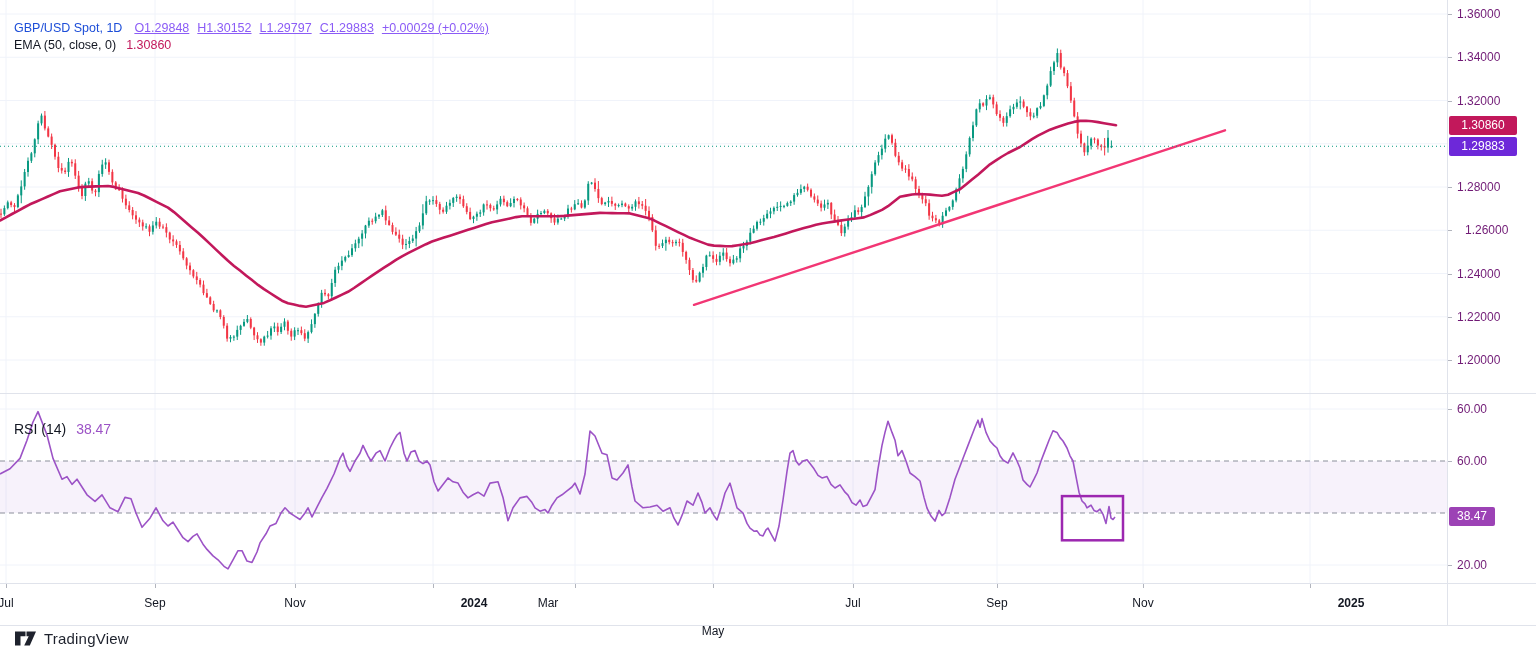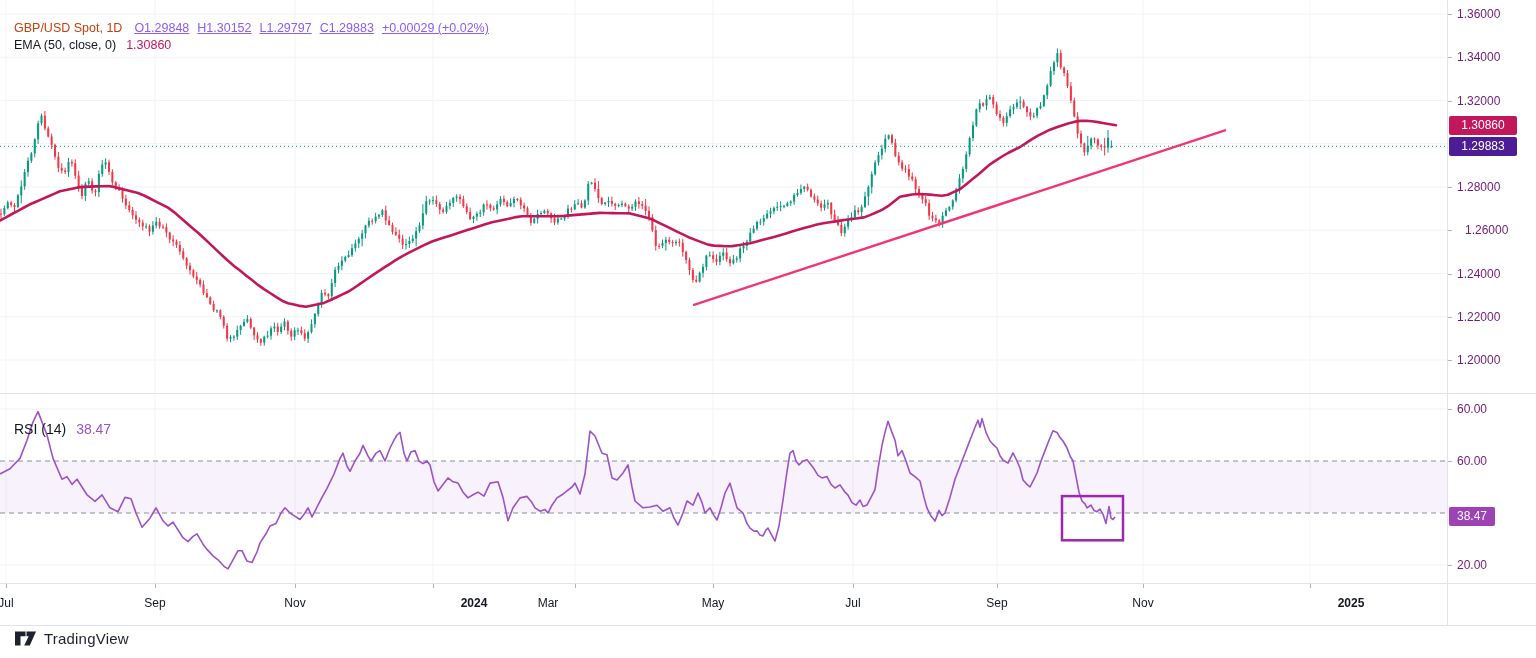--- a/index.html
+++ b/index.html
@@ -5,21 +5,21 @@
   html,body{margin:0;padding:0;background:#fff;}
   .app{position:relative;width:1536px;height:658px;background:#fff;overflow:hidden;
        font-family:"Liberation Sans","DejaVu Sans",sans-serif;color:#131722;}
   svg.pane{position:absolute;left:0;display:block;}
   #price-pane{top:0;}
   #rsi-pane{top:393px;}
   .sep-h{position:absolute;left:0;width:1536px;height:1px;background:#e0e3eb;}
   .sep-v{position:absolute;top:0;width:1px;height:625px;background:#e0e3eb;}
   .legend{position:absolute;left:14px;top:20px;font-size:12.5px;line-height:17px;white-space:nowrap;}
   .legend .row{height:17px;}
-  .legend .sym{color:#c2410c;margin-right:12px;}
+  .legend .sym{color:#1d4ed8;margin-right:12px;}
   .legend .val{color:#8b5cf6;margin-right:8px;text-decoration:underline;}
   .legend .ema-name{color:#131722;margin-right:10px;}
   .legend .ema-val{color:#c2185b;}
   .rsi-legend{position:absolute;left:14px;top:421px;font-size:14px;white-space:nowrap;}
   .rsi-legend .name{color:#131722;margin-right:10px;}
   .rsi-legend .val{color:#9c53c6;}
   #price-axis{position:absolute;left:1448px;top:0;width:88px;height:625px;background:#fff;font-size:12px;}
   .axis-label{position:absolute;left:9px;height:14px;line-height:14px;color:#701a75;}
   .axis-tick{position:absolute;left:0;width:4px;height:1px;background:#b2b5be;}
   .badge{position:absolute;left:1px;width:68px;height:19px;line-height:19px;border-radius:2px;
@@ -755,21 +755,21 @@
       <span class="ema-name">EMA (50, close, 0)</span><span class="ema-val">1.30860</span>
     </div>
   </div>
 
   <div class="rsi-legend">
     <span class="name">RSI (14)</span><span class="val">38.47</span>
   </div>
 
   <div id="price-axis">
     <div class="badge" id="ema-badge" style="top: 115.652px; background: rgb(194, 24, 91);">1.30860</div>
-    <div class="badge" id="last-badge" style="top: 136.78px; background: #4c1d95;">1.29883</div>
+    <div class="badge" id="last-badge" style="top: 136.78px; background: #6d28d9;">1.29883</div>
     <div class="badge" id="rsi-badge" style="top: 507.478px; background: rgb(156, 66, 181); width: 46px;">38.47</div>
   <div class="axis-label" style="top: 7px;">1.36000</div>
       <div class="axis-tick" style="top: 14px;"></div>
       <div class="axis-label" style="top: 50.25px;">1.34000</div>
       <div class="axis-tick" style="top: 57.25px;"></div>
       <div class="axis-label" style="top: 93.5px;">1.32000</div>
       <div class="axis-tick" style="top: 100.5px;"></div>
       <div class="axis-label" style="top: 180px;">1.28000</div>
       <div class="axis-tick" style="top: 187px;"></div>
       <div class="axis-label" style="top: 223.25px; margin-left: 8px;">1.26000</div>
@@ -792,21 +792,21 @@
       <div class="time-label" style="left: 6px;">Jul</div>
       <div class="time-tick" style="left: 6px;"></div>
       <div class="time-label" style="left: 155px;">Sep</div>
       <div class="time-tick" style="left: 155px;"></div>
       <div class="time-label" style="left: 295px;">Nov</div>
       <div class="time-tick" style="left: 295px;"></div>
       <div class="time-label bold" style="left: 433px;">2024</div>
       <div class="time-tick" style="left: 433px;"></div>
       <div class="time-label" style="left: 548px;">Mar</div>
       <div class="time-tick" style="left: 575px;"></div>
-      <div class="time-label" style="left: 713px;">May</div>
+      <div class="time-label" style="left: 713px; margin-top: 28px;">May</div>
       <div class="time-tick" style="left: 713px;"></div>
       <div class="time-label" style="left: 853px;">Jul</div>
       <div class="time-tick" style="left: 853px;"></div>
       <div class="time-label" style="left: 997px;">Sep</div>
       <div class="time-tick" style="left: 997px;"></div>
       <div class="time-label" style="left: 1143px;">Nov</div>
       <div class="time-tick" style="left: 1143px;"></div>
       <div class="time-label bold" style="left: 1310px;">2025</div>
       <div class="time-tick" style="left: 1310px;"></div>
     </div>

